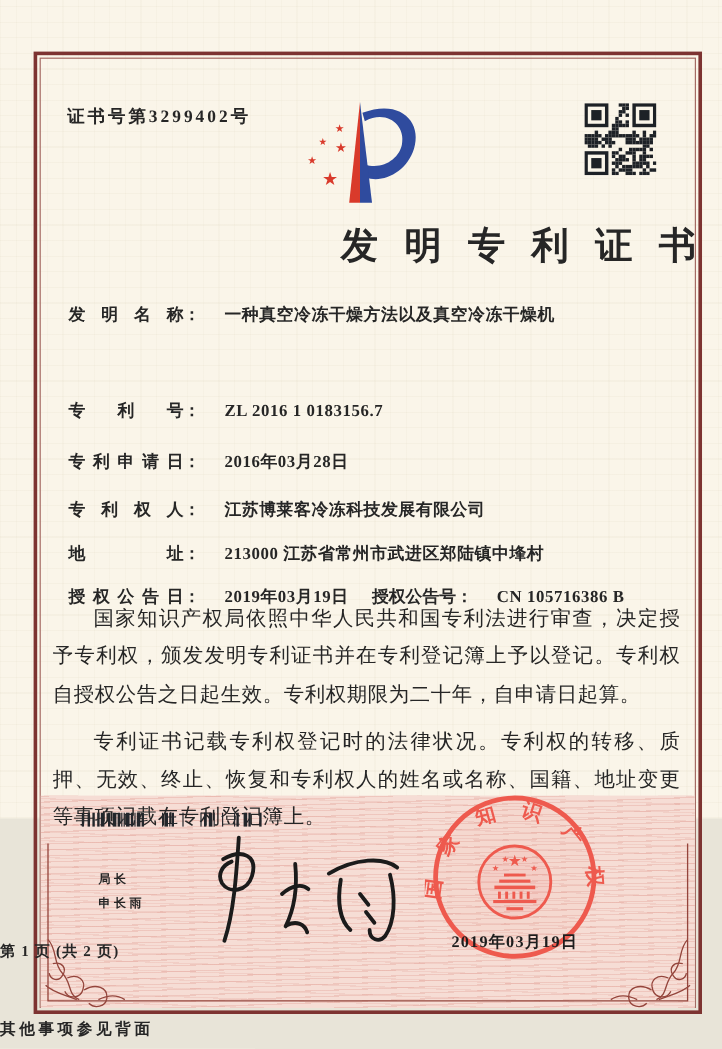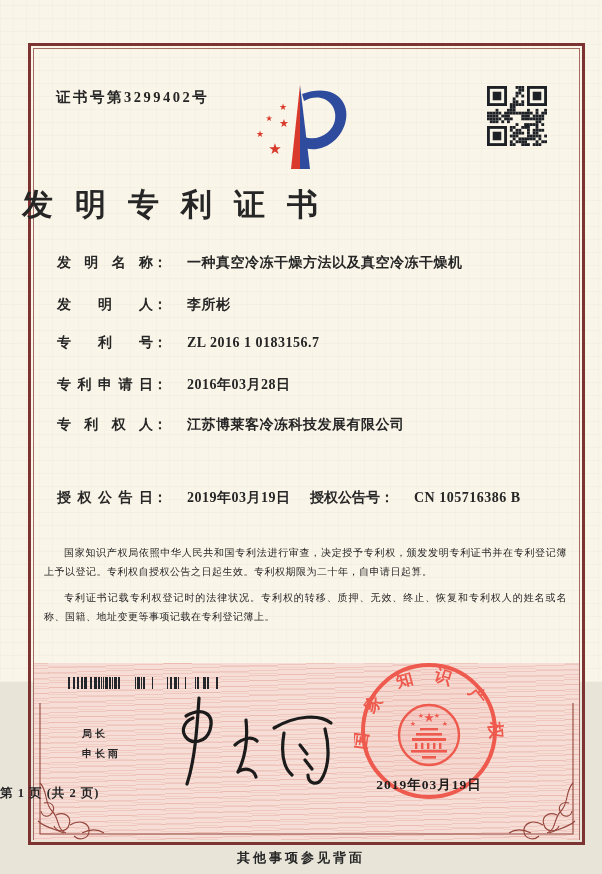--- a/index.html
+++ b/index.html
@@ -16,38 +16,38 @@
   .frame{position:absolute;left:28px;top:43px;width:551px;height:796px;border:3px solid #7d3331;}
   .frame-inner{position:absolute;inset:2px;border:1px solid #a56b63;}
   .pink-zone{
     position:absolute;left:34px;top:663px;width:545px;height:177px;
     background:
       repeating-linear-gradient(178deg, rgba(219,139,128,0.28) 0 1px, transparent 1px 5px),
       repeating-linear-gradient(182deg, rgba(219,139,128,0.18) 0 1px, transparent 1px 7px),
       #f6ddd5;
   }
   .cert-no{position:absolute;left:56px;top:88px;font-size:14.5px;letter-spacing:2.5px;font-weight:600;}
-  .title{position:absolute;left:0;top:184px;width:100%;text-align:left;
+  .title{position:absolute;left:0;top:184px;width:100%;text-align:right;
          font-size:31px;font-weight:bold;letter-spacing:22px;padding-left:22px;box-sizing:border-box;}
   .frow{position:absolute;left:57px;width:510px;font-size:14px;font-weight:600;white-space:nowrap;}
   .flabel{display:inline-block;width:96px;text-align:justify;text-align-last:justify;vertical-align:bottom;}
   .colon{display:inline-block;}
   .fvalue{margin-left:20px;letter-spacing:0.5px;}
   .fpair2{position:absolute;left:253px;top:0;}
-  .paras{position:absolute;left:44px;top:544px;width:523px;font-size:10px;line-height:1.85;
+  .paras{position:absolute;left:44px;top:500px;width:523px;font-size:17px;line-height:1.85;
          text-align:justify;letter-spacing:0.5px;font-family:Liberation Serif, serif;}
   .paras p{margin:0 0 8px 0;text-indent:2em;}
   .barcode{position:absolute;left:68px;top:677px;}
   .officer{position:absolute;left:82px;top:724px;font-size:10px;font-weight:600;line-height:1.95;letter-spacing:3px;}
   .signature{position:absolute;left:158px;top:688px;}
   .seal{position:absolute;left:354px;top:656px;width:150px;height:150px;}
   .seal-date{position:absolute;left:356px;top:776px;width:146px;text-align:center;
              font-size:13.5px;font-weight:600;letter-spacing:1px;color:#1d1d1d;}
   .page-num{position:absolute;left:0;top:785px;width:100%;text-align:left;font-size:12.5px;letter-spacing:1px;font-weight:bold;}
-  .back-note{position:absolute;left:0;top:849px;width:100%;text-align:center;font-size:13px;letter-spacing:3px;font-weight:600;}
+  .back-note{position:absolute;left:0;top:849px;width:100%;font-size:13px;letter-spacing:3px;font-weight:600;}
   .qr{position:absolute;left:487px;top:86px;}
   .logo{position:absolute;left:252px;top:80px;}
   svg{display:block;}
 </style>
 </head>
 <body>
 
 <div class="page">
 
   <div class="frame">
@@ -246,31 +246,31 @@
       <rect x="0" y="40" width="20" height="20" fill="#1d2126"></rect>
       <rect x="2.857142857142857" y="42.857142857142854" width="14.285714285714286" height="14.285714285714286" fill="#faf5e9"></rect>
       <rect x="5.714285714285714" y="45.714285714285715" width="8.571428571428571" height="8.571428571428571" fill="#1d2126"></rect>
     </svg>
 
   <div class="title">发明专利证书</div>
 
   <div class="frow" style="top:254px">
     <span class="flabel">发明名称</span><span class="colon">：</span><span class="fvalue">一种真空冷冻干燥方法以及真空冷冻干燥机</span>
   </div>
-  <div class="frow" style="top:296px">
-    <span class="flabel">发明人</span><span class="colon">：</span><span class="fvalue">李所彬</span>
-  </div>
   <div class="frow" style="top:334px">
     <span class="flabel">专利号</span><span class="colon">：</span><span class="fvalue">ZL 2016 1 0183156.7</span>
   </div>
   <div class="frow" style="top:376px">
     <span class="flabel">专利申请日</span><span class="colon">：</span><span class="fvalue">2016年03月28日</span>
   </div>
   <div class="frow" style="top:416px">
     <span class="flabel">专利权人</span><span class="colon">：</span><span class="fvalue">江苏博莱客冷冻科技发展有限公司</span>
+  </div>
+  <div class="frow" style="top:453px">
+    <span class="flabel">地址</span><span class="colon">：</span><span class="fvalue">213000 江苏省常州市武进区郑陆镇中埄村</span>
   </div>
   <div class="frow" style="top:489px">
     <span class="flabel">授权公告日</span><span class="colon">：</span><span class="fvalue">2019年03月19日</span>
     <span class="fpair2">
       <span>授权公告号</span><span class="colon">：</span><span class="fvalue">CN 105716386 B</span>
     </span>
   </div>
 
   <div class="paras">
     <p>国家知识产权局依照中华人民共和国专利法进行审查，决定授予专利权，颁发发明专利证书并在专利登记簿上予以登记。专利权自授权公告之日起生效。专利权期限为二十年，自申请日起算。</p>

